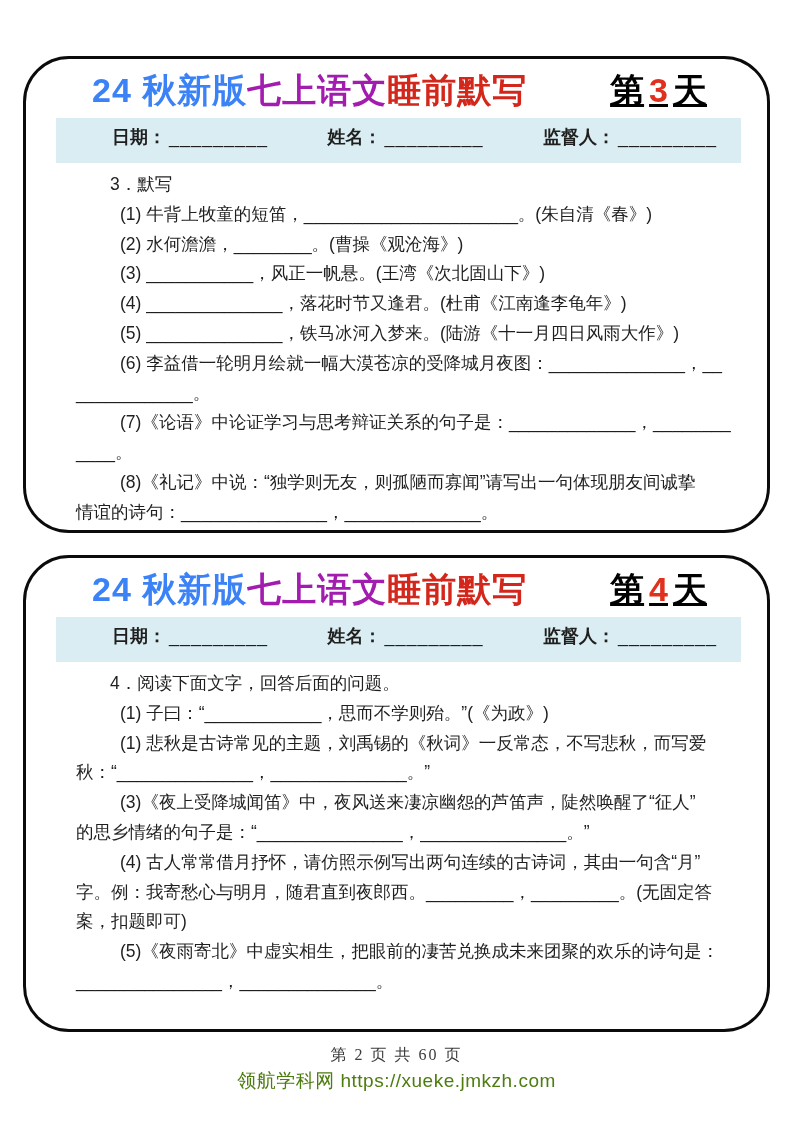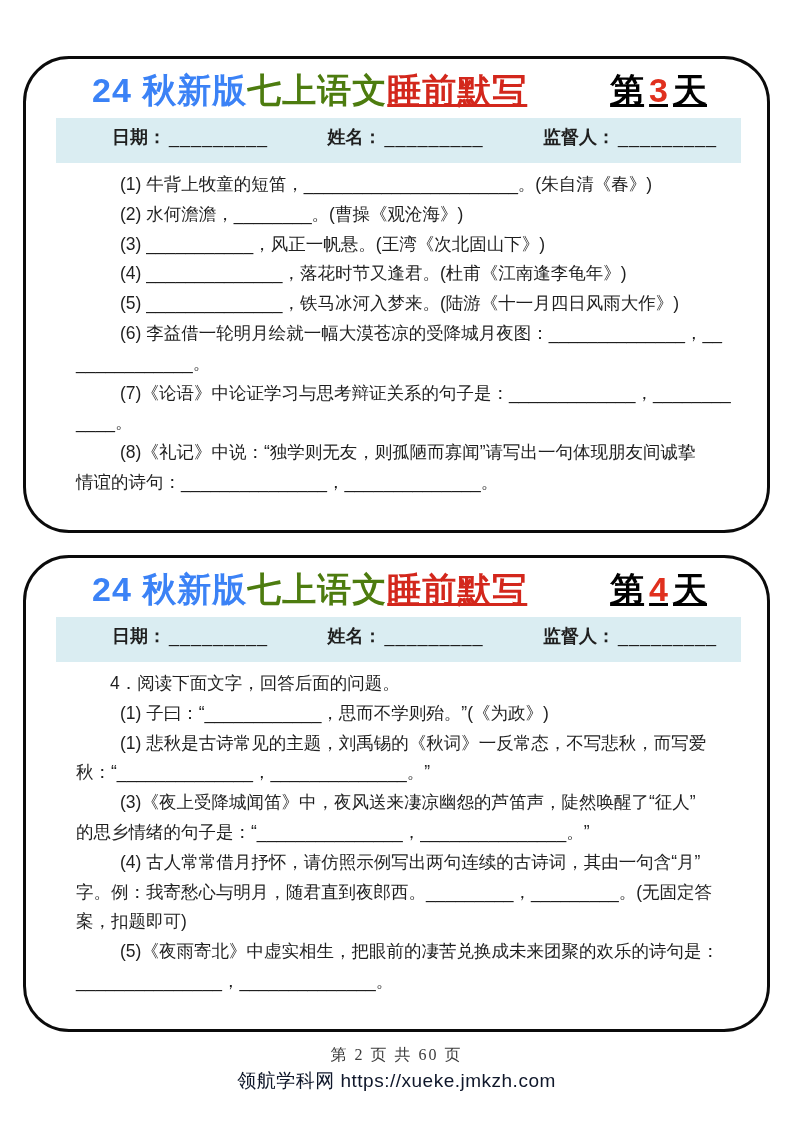--- a/index.html
+++ b/index.html
@@ -14,43 +14,43 @@
     height:477px;overflow:hidden;
   }
   #card1{margin-top:56px;}
   #card2{margin-top:22px;}
   .title-row{
     display:flex;justify-content:space-between;align-items:center;
     padding:9px 60px 0 66px;
   }
   .title-main{font-size:34px;font-weight:700;letter-spacing:1px;white-space:nowrap;}
   .tc-green{color:#3b82f6;}
-  .tc-blue{color:#4d7c0f;text-align:right;}
-  .tc-red{color:#d3271c;text-decoration:underline;}
+  .tc-blue{color:#a21caf;text-align:right;}
+  .tc-red{color:#d3271c;}
   .day{font-size:34px;font-weight:700;color:#000;white-space:nowrap;text-decoration:underline;}
   .day .num{color:#e0301e;margin:0 5px;}
   .bar{
     margin:4px 26px 0 30px;background:#daedf2;height:37px;
     display:flex;align-items:center;justify-content:space-between;
     padding:0 24px 8px 56px;font-size:18px;
   }
   .field{white-space:nowrap;}
   .field .label{font-weight:700;}
   .field .blank{margin-left:3px;font-weight:400;letter-spacing:1px;}
   .card-body{padding:7px 36px 0 50px;font-size:17.5px;line-height:29.8px;}
   .line{white-space:nowrap;}
   .l-h{text-indent:34px;}
   .l-item{text-indent:44px;}
   .l-cont{text-indent:0;}
   .footer{margin-top:13px;text-align:center;}
   .page-info{
     font-family:"Liberation Serif",serif;font-size:16px;color:#3b3b3b;
     letter-spacing:2px;
   }
-  .site-info{font-size:19px;color:#0f172a;margin-top:2px;letter-spacing:0.5px;}
+  .site-info{font-size:19px;color:#4d7c0f;margin-top:2px;letter-spacing:0.5px;}
 </style>
 </head>
 <body>
 
 <div class="card" id="card1">
   <div class="title-row">
     <div class="title-main">
       <span class="tc-green">24 秋新版</span><span class="tc-blue">七上语文</span><span class="tc-red">睡前默写</span>
     </div>
     <div class="day">
@@ -62,20 +62,21 @@
       <span class="label">日期：</span><span class="blank">_________</span>
     </span>
     <span class="field">
       <span class="label">姓名：</span><span class="blank">_________</span>
     </span>
     <span class="field">
       <span class="label">监督人：</span><span class="blank">_________</span>
     </span>
   </div>
   <div class="card-body">
+    <div class="line l-h">3．默写</div>
     <div class="line l-item">(1) 牛背上牧童的短笛，______________________。(朱自清《春》)</div>
     <div class="line l-item">(2) 水何澹澹，________。(曹操《观沧海》)</div>
     <div class="line l-item">(3) ___________，风正一帆悬。(王湾《次北固山下》)</div>
     <div class="line l-item">(4) ______________，落花时节又逢君。(杜甫《江南逢李龟年》)</div>
     <div class="line l-item">(5) ______________，铁马冰河入梦来。(陆游《十一月四日风雨大作》)</div>
     <div class="line l-item">(6) 李益借一轮明月绘就一幅大漠苍凉的受降城月夜图：______________，__</div>
     <div class="line l-cont">____________。</div>
     <div class="line l-item">(7)《论语》中论证学习与思考辩证关系的句子是：_____________，________</div>
     <div class="line l-cont">____。</div>
     <div class="line l-item">(8)《礼记》中说：“独学则无友，则孤陋而寡闻”请写出一句体现朋友间诚挚</div>

